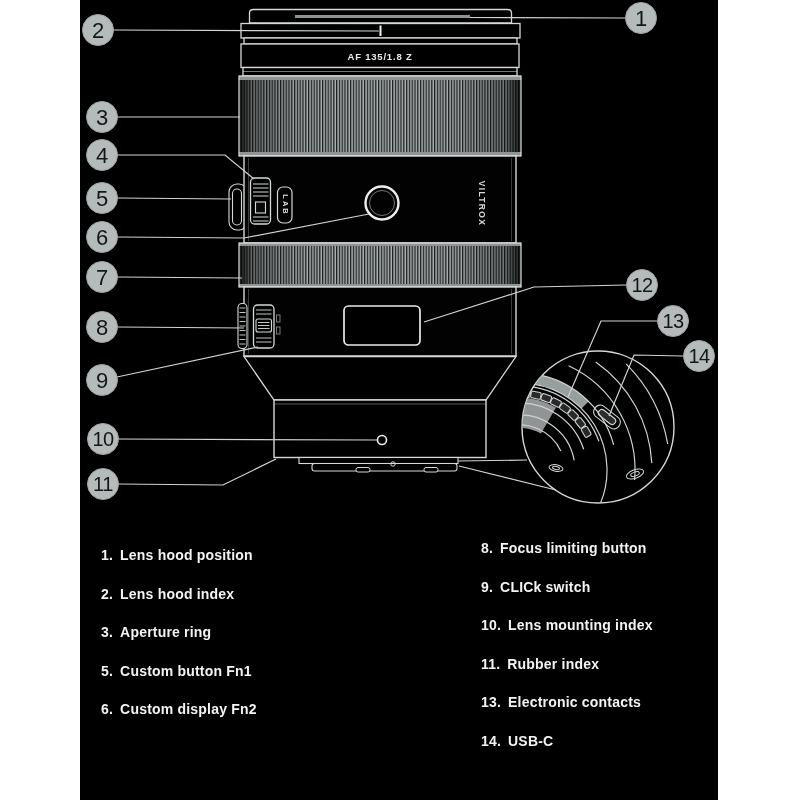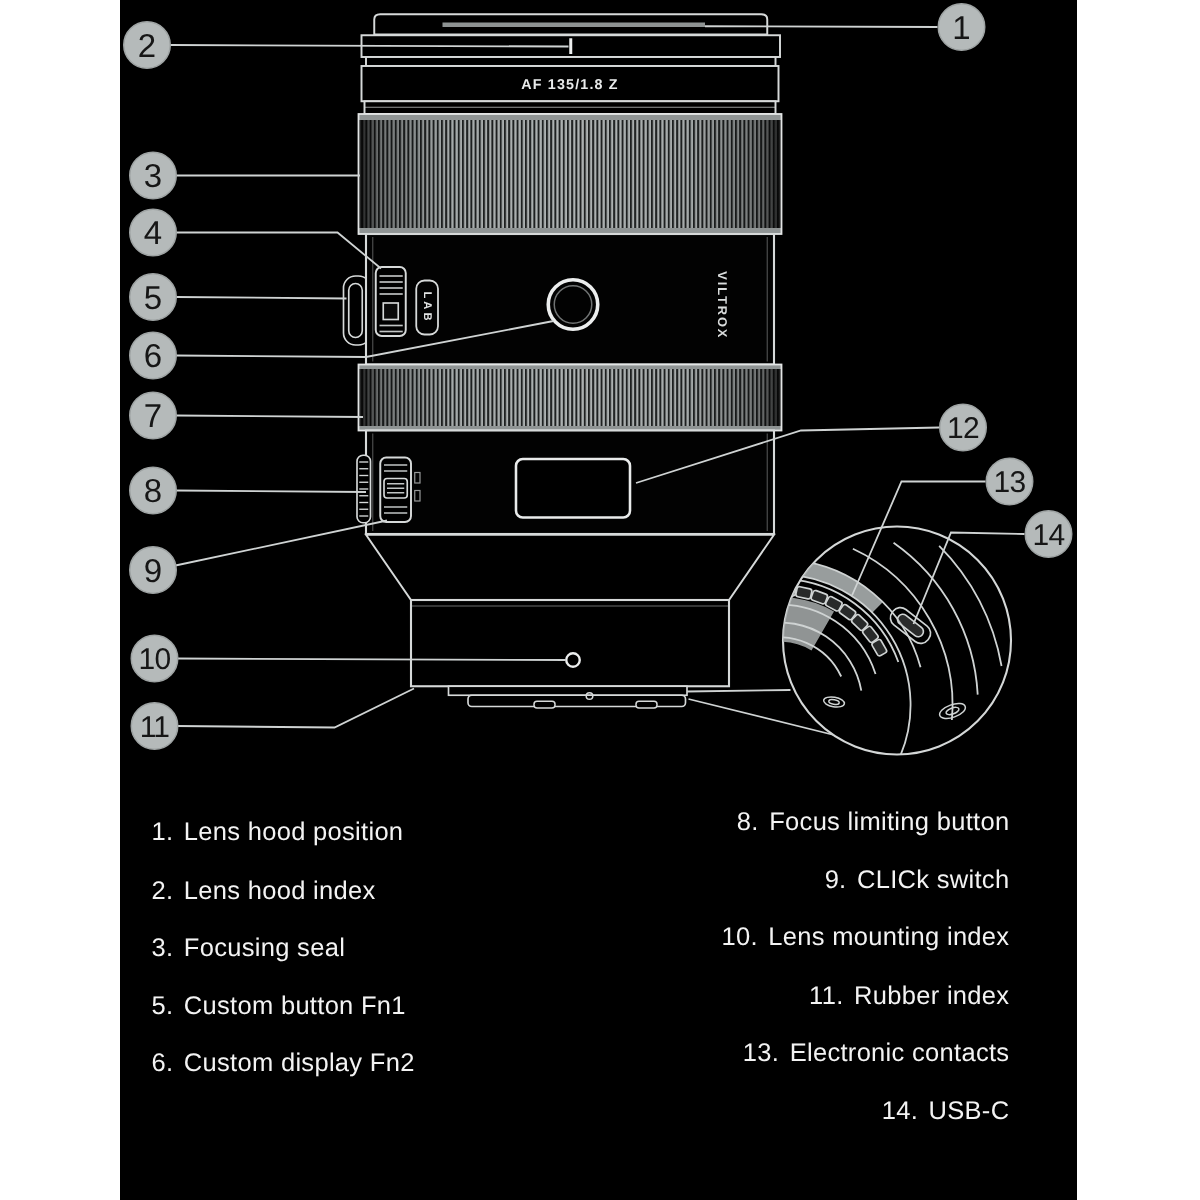--- a/index.html
+++ b/index.html
@@ -11,24 +11,24 @@
   }
   .poster{
     position:absolute;left:80px;top:0;width:638px;height:800px;
     background:#000000;
   }
   .diagram-svg{position:absolute;left:0;top:0;display:block;}
   .legend-col{
     position:absolute;display:flex;flex-direction:column;gap:16.5px;
   }
   .legend-col.left{left:21px;top:544px;}
-  .legend-col.right{left:401px;top:537px;align-items:flex-end;}
+  .legend-col.right{left:401px;top:537px;}
   .legend-item{
-    color:#f3f3f3;font-size:17px;line-height:22px;white-space:nowrap;
-    font-weight:400;letter-spacing:0.2px;
+    color:#f3f3f3;font-size:14px;line-height:22px;white-space:nowrap;
+    font-weight:700;letter-spacing:0.2px;
   }
   .legend-item .num{margin-right:7px;}
   svg text{font-family:"Liberation Sans", sans-serif;}
   .callout-num{font-size:22px;fill:#161616;}
   .callout-num.two{font-size:20px;letter-spacing:-0.5px;}
 </style>
 </head>
 <body>
 
 <div class="poster">
@@ -294,21 +294,21 @@
     <g>
       <circle cx="699" cy="356" r="15.5" fill="#b5baba" stroke="#9ea3a3" stroke-width="1"></circle>
       <text class="callout-num two" x="699" y="356" dy="0.36em">14</text>
     </g>
   </g>
 </svg>
 
   <div class="legend-col left">
     <div class="legend-item"><span class="num">1.</span><span>Lens hood position</span></div>
     <div class="legend-item"><span class="num">2.</span><span>Lens hood index</span></div>
-    <div class="legend-item"><span class="num">3.</span><span>Focusing seal</span></div>
+    <div class="legend-item"><span class="num">3.</span><span>Aperture ring</span></div>
     <div class="legend-item"><span class="num">5.</span><span>Custom button Fn1</span></div>
     <div class="legend-item"><span class="num">6.</span><span>Custom display Fn2</span></div>
   </div>
   <div class="legend-col right">
     <div class="legend-item"><span class="num">8.</span><span>Focus limiting button</span></div>
     <div class="legend-item"><span class="num">9.</span><span>CLICk switch</span></div>
     <div class="legend-item"><span class="num">10.</span><span>Lens mounting index</span></div>
     <div class="legend-item"><span class="num">11.</span><span>Rubber index</span></div>
     <div class="legend-item"><span class="num">13.</span><span>Electronic contacts</span></div>
     <div class="legend-item"><span class="num">14.</span><span>USB-C</span></div>

